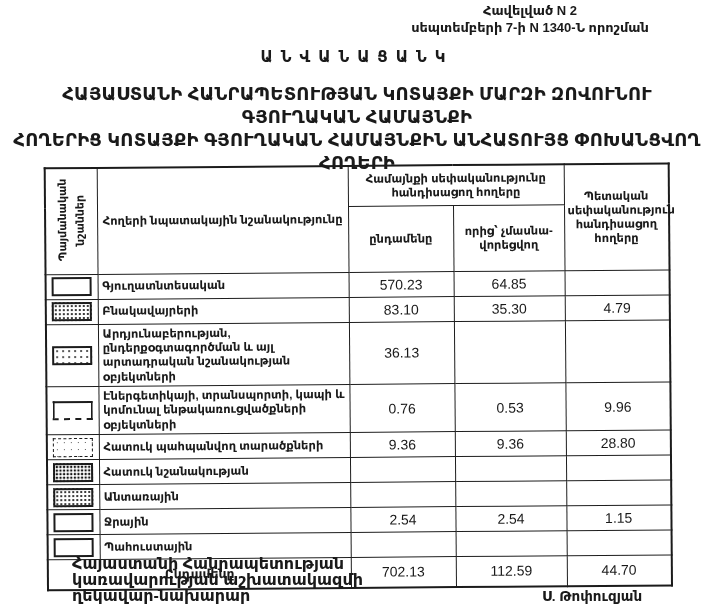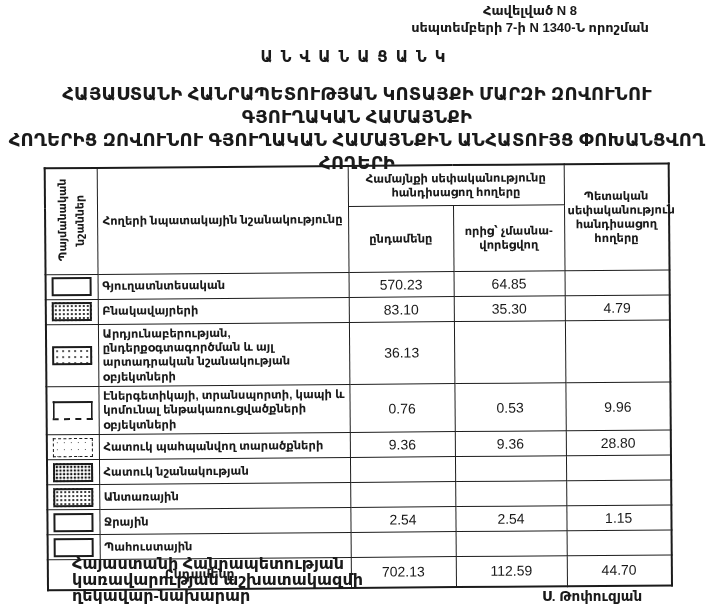--- a/index.html
+++ b/index.html
@@ -44,29 +44,29 @@
 
   .footer-left { position:absolute; left:72px; top:556px; font-size:16px; font-weight:bold; line-height:16px; }
   .signature { position:absolute; left:542px; top:588px; font-size:13.5px; font-weight:bold; }
 </style>
 </head>
 <body>
 
 <div class="page">
 
   <div class="annex">
-    <div>Հավելված N 8</div>
+    <div>Հավելված N 2</div>
     <div>սեպտեմբերի 7-ի  N 1340-Ն որոշման</div>
   </div>
 
   <div class="doc-title">ԱՆՎԱՆԱՑԱՆԿ</div>
 
   <div class="subtitle">
     <div>ՀԱՅԱՍՏԱՆԻ ՀԱՆՐԱՊԵՏՈՒԹՅԱՆ ԿՈՏԱՅՔԻ ՄԱՐԶԻ ԶՈՎՈՒՆՈՒ ԳՅՈՒՂԱԿԱՆ ՀԱՄԱՅՆՔԻ</div>
-    <div>ՀՈՂԵՐԻՑ ԶՈՎՈՒՆՈՒ ԳՅՈՒՂԱԿԱՆ ՀԱՄԱՅՆՔԻՆ ԱՆՀԱՏՈՒՅՑ ՓՈԽԱՆՑՎՈՂ ՀՈՂԵՐԻ</div>
+    <div>ՀՈՂԵՐԻՑ ԿՈՏԱՅՔԻ ԳՅՈՒՂԱԿԱՆ ՀԱՄԱՅՆՔԻՆ ԱՆՀԱՏՈՒՅՑ ՓՈԽԱՆՑՎՈՂ ՀՈՂԵՐԻ</div>
   </div>
 
   <div class="tablewrap">
     <table>
       <colgroup>
         <col class="c1">
           <col class="c2">
           <col class="c3">
           <col class="c4">
           <col class="c5">

